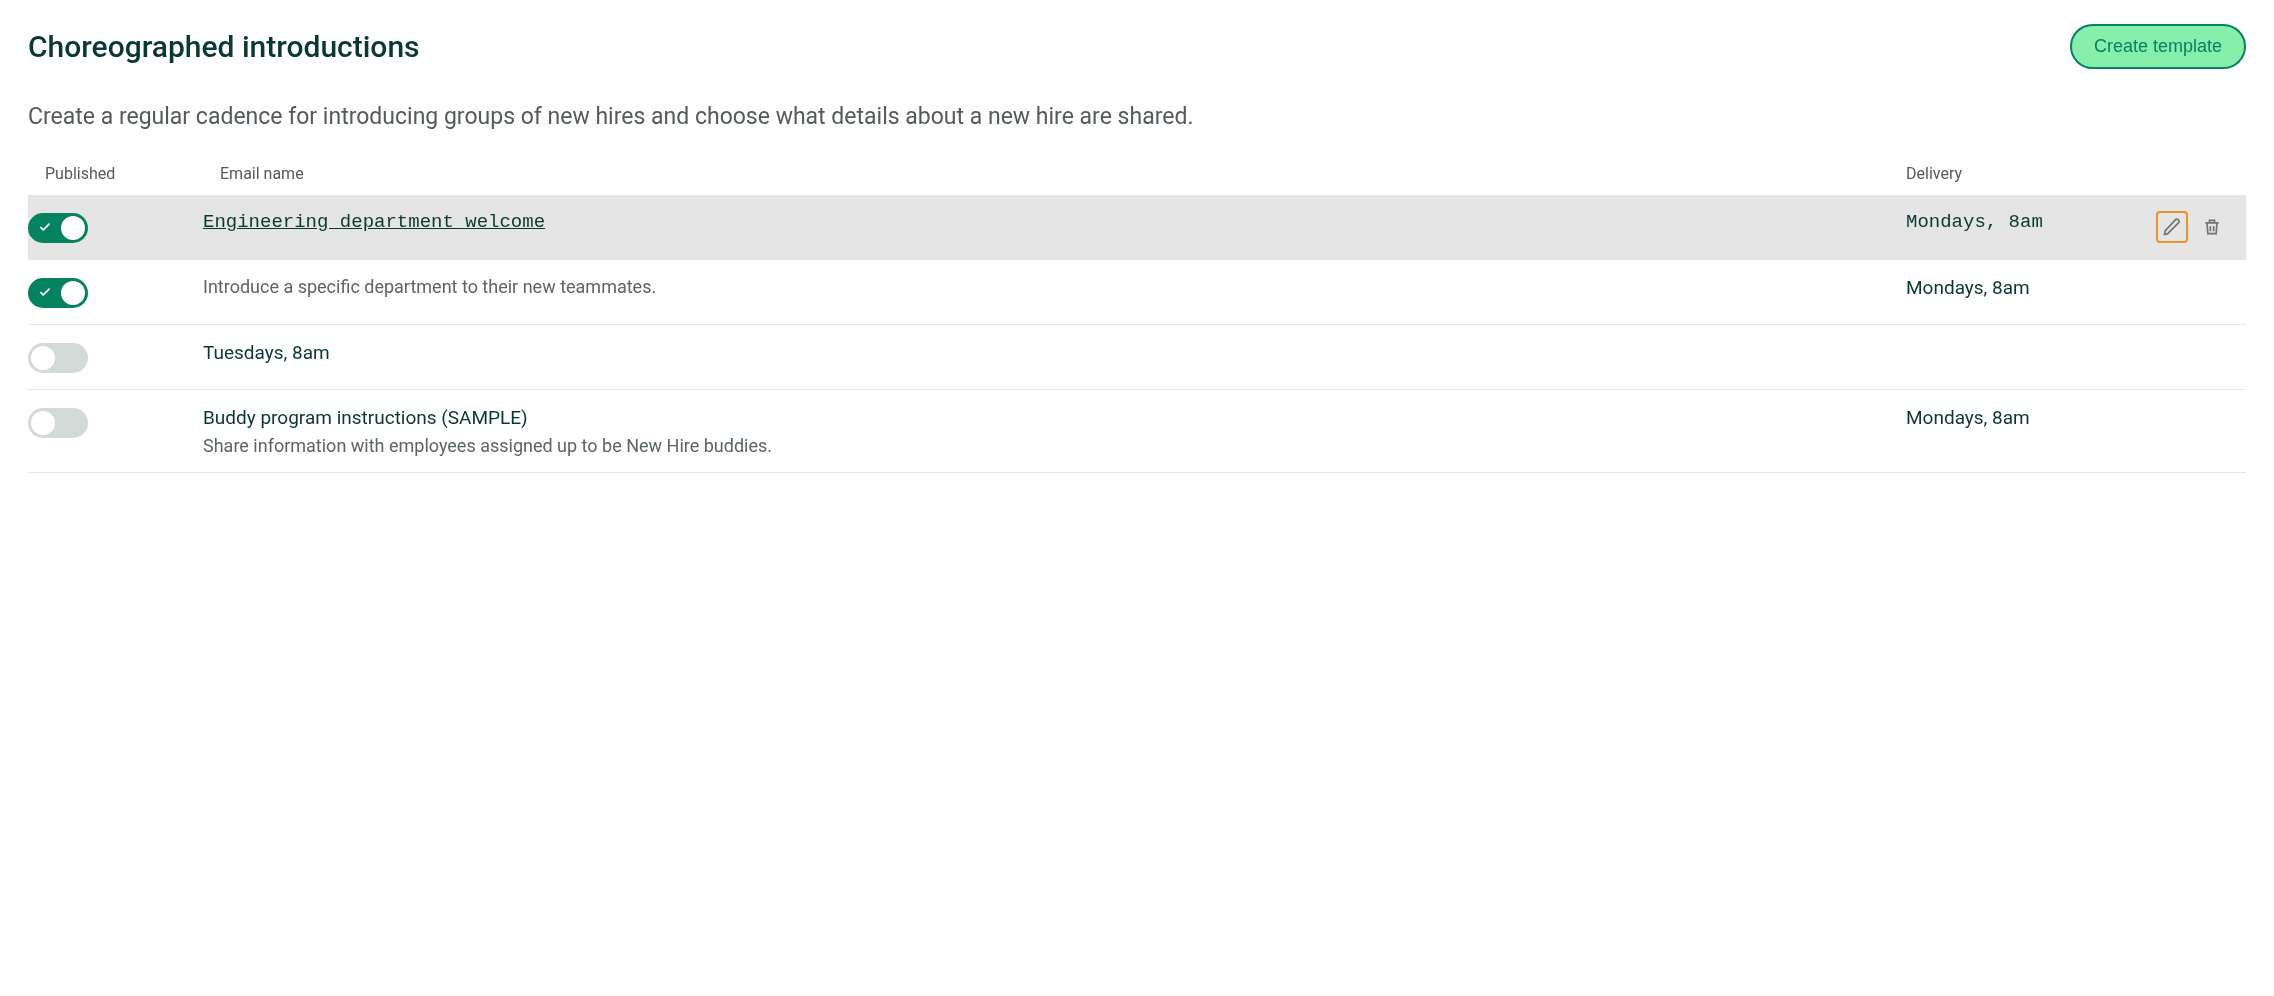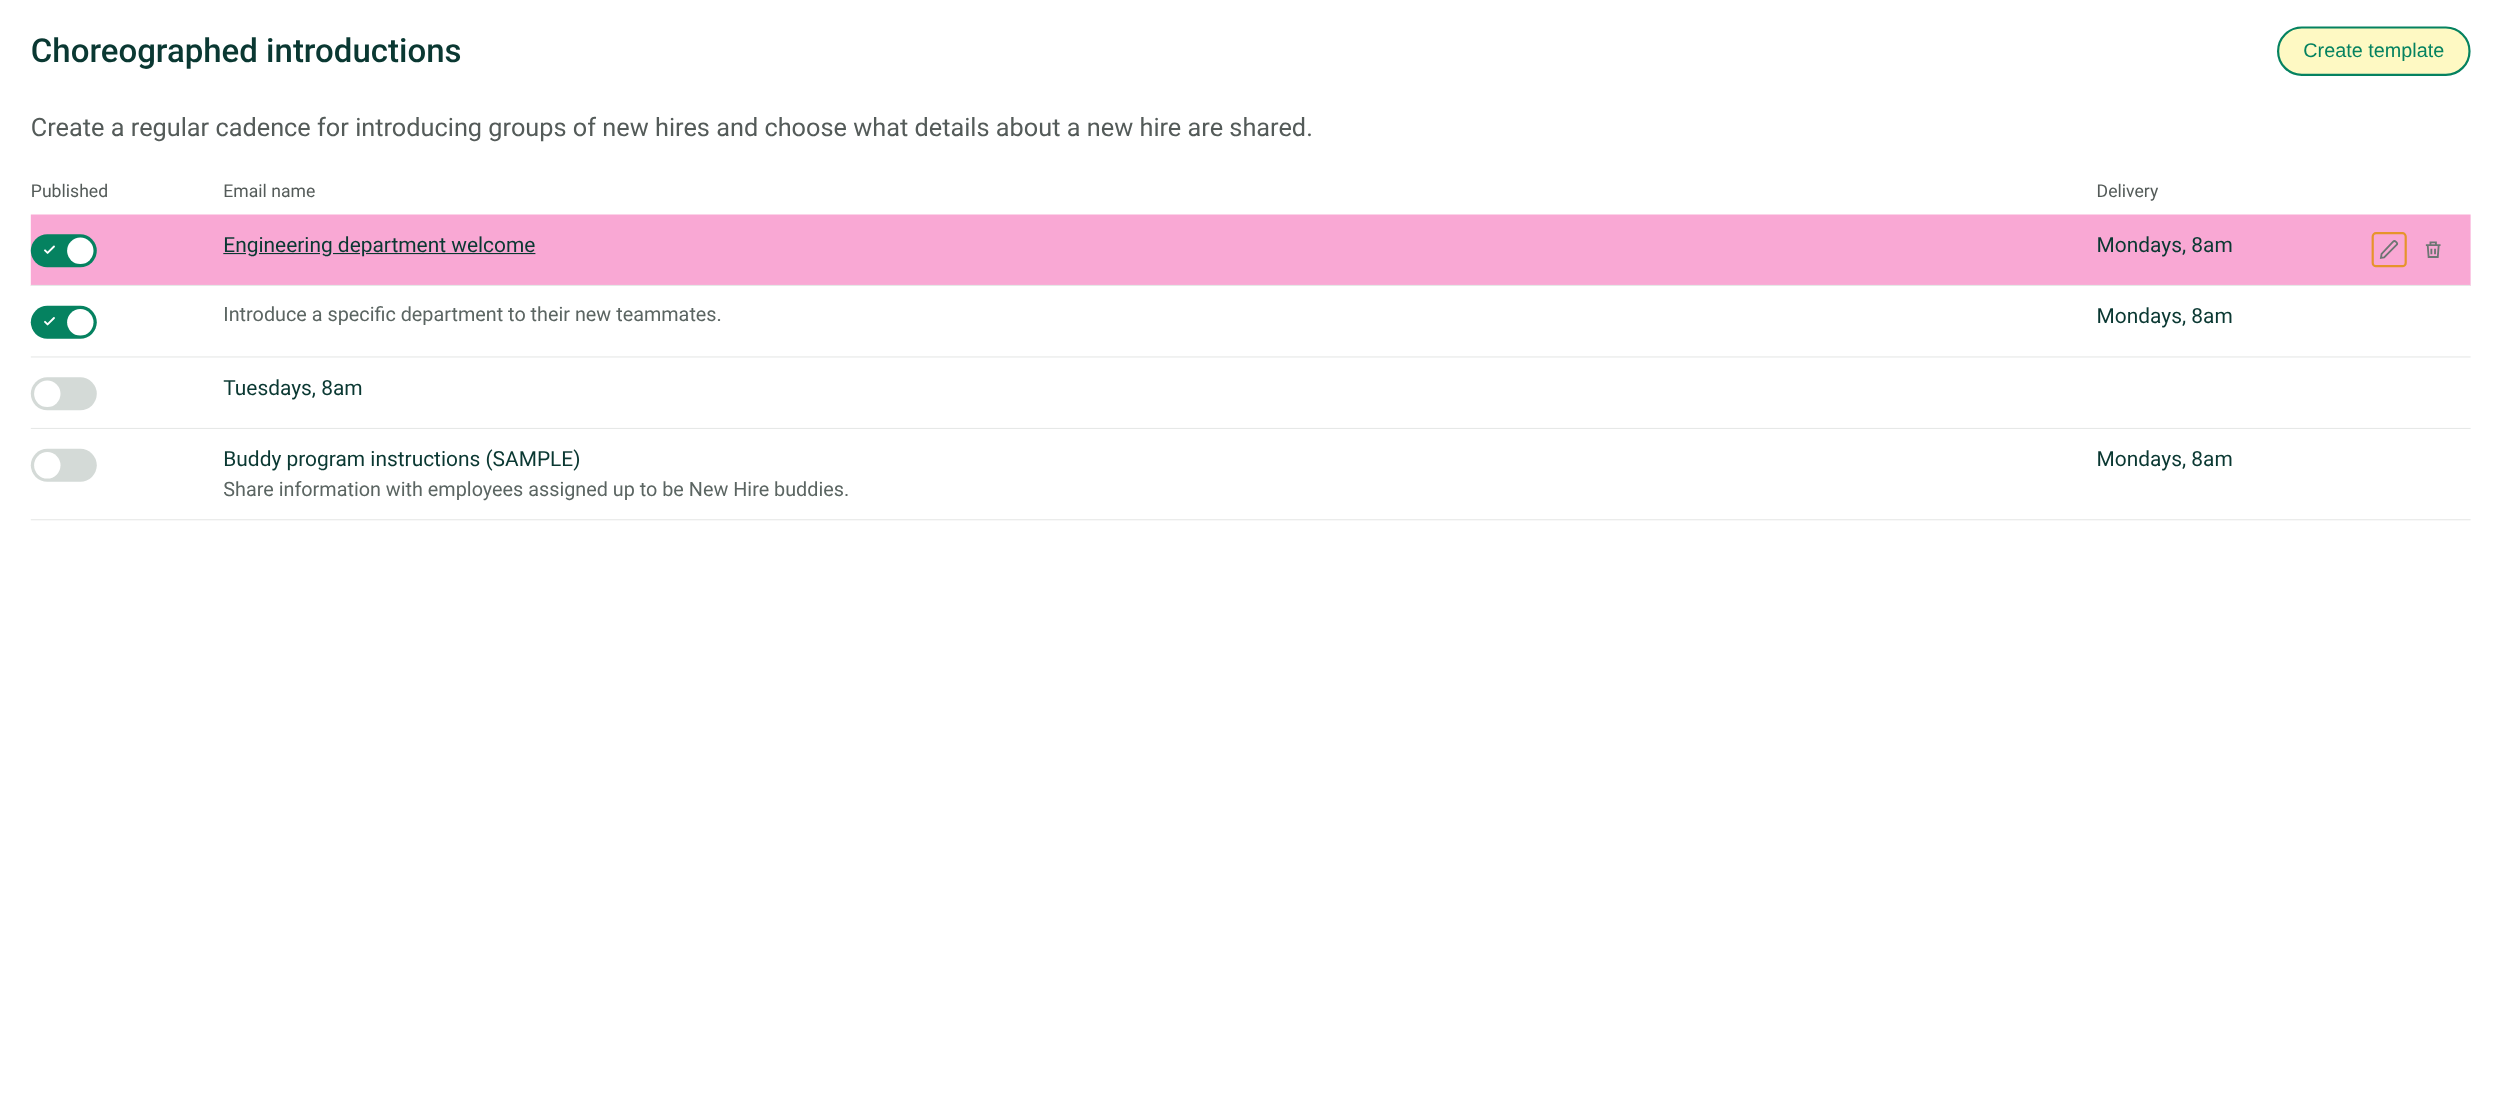--- a/index.html
+++ b/index.html
@@ -18,48 +18,48 @@
   }
   .page-title {
     font-size: 30px;
     font-weight: 500;
     color: #0a3832;
     margin: 0;
   }
   .create-btn {
     border: 2px solid #058260;
     border-radius: 999px;
-    background: #fef9c3;
+    background: #86efac;
     color: #058260;
     font-size: 18px;
     padding: 10px 22px;
     cursor: pointer;
   }
   .subtitle {
     font-size: 23px;
     color: #545b59;
     margin-bottom: 34px;
   }
   .col-headers {
     display: flex;
     font-size: 16px;
     color: #545b59;
     margin-bottom: 12px;
   }
-  .col-published { width: 175px; flex: 0 0 175px; }
+  .col-published { width: 175px; flex: 0 0 175px; margin-left: 17px; }
   .col-email { flex: 1 1 auto; }
   .col-delivery { width: 250px; flex: 0 0 250px; }
   .col-actions { width: 90px; flex: 0 0 90px; }
   .row {
     display: flex;
     align-items: flex-start;
     padding: 16px 0;
     border-bottom: 1px solid #e6e8e7;
   }
-  .row.highlighted { background: #f9a8d4; }
+  .row.highlighted { background: #e5e5e5; font-family: Liberation Mono, monospace; }
   .toggle-wrap { width: 175px; flex: 0 0 175px; display:flex; align-items:flex-start; padding-top:2px;}
   .toggle {
     width: 60px;
     height: 30px;
     border-radius: 15px;
     position: relative;
     cursor: pointer;
   }
   .toggle.on { background: #058260; }
   .toggle.off { background: #d4dad7; }

